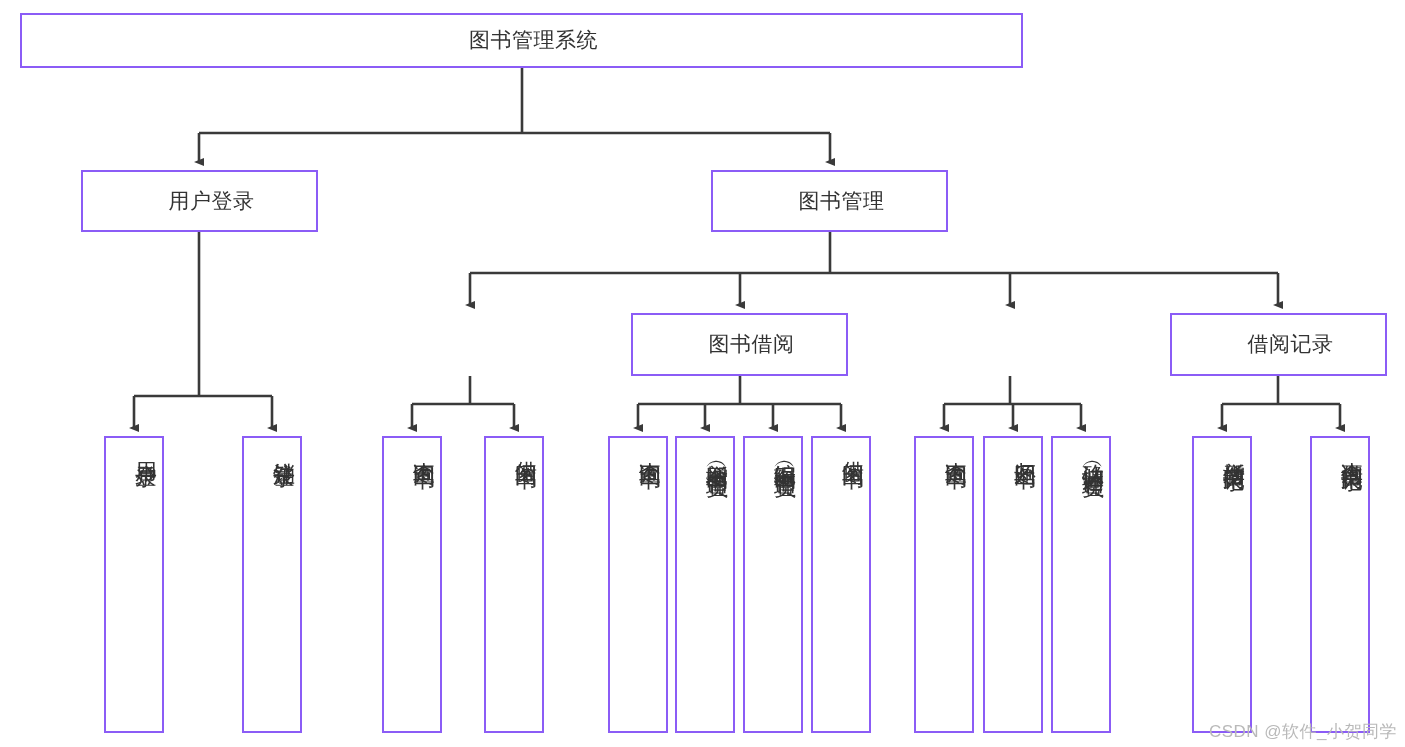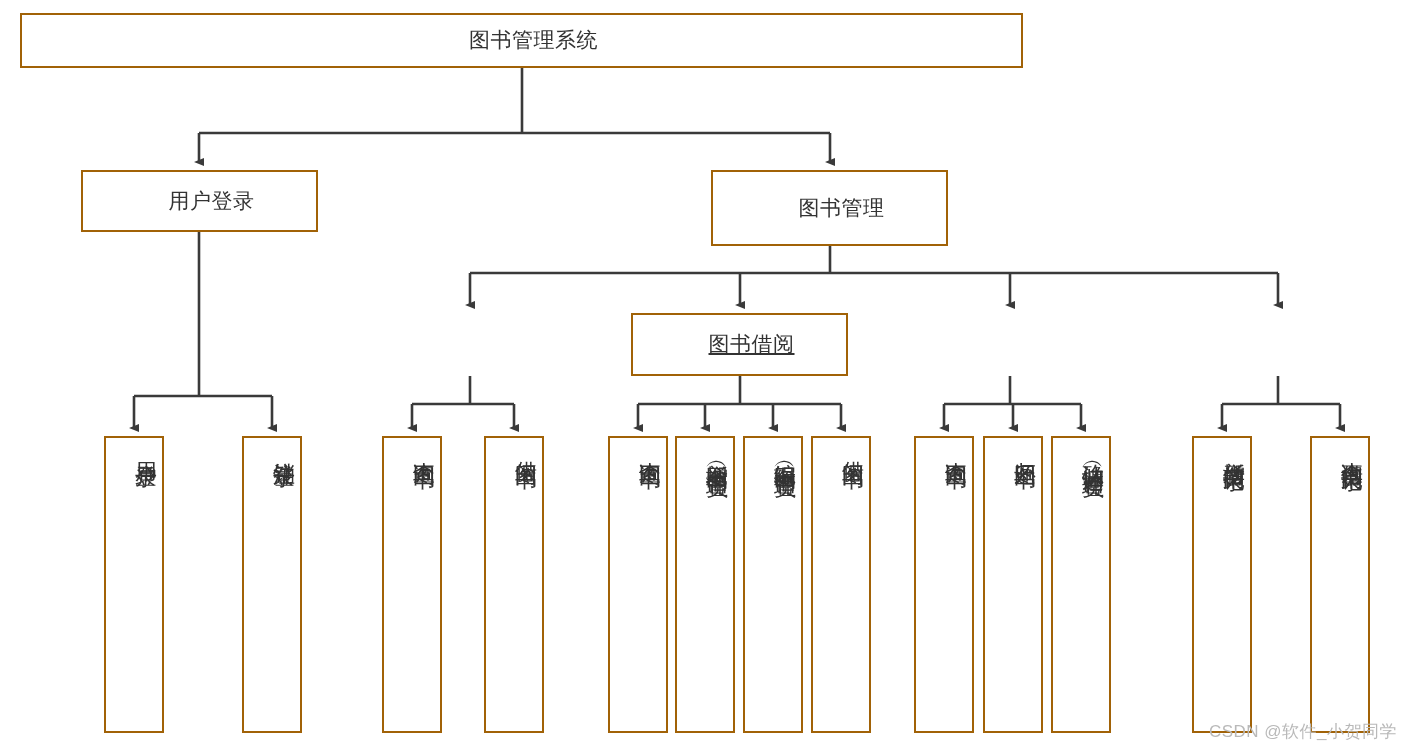--- a/index.html
+++ b/index.html
@@ -23,21 +23,21 @@
     left: 0;
     top: 0;
     width: 1405px;
     height: 747px;
     pointer-events: none;
   }
   .node {
     position: absolute;
     box-sizing: border-box;
     background: #ffffff;
-    border: 2px solid #a16207;
+    border: 2px solid #8b5cf6;
     display: flex;
     align-items: center;
     justify-content: center;
     color: #333333;
     z-index: 2;
     padding-left: 24px;
   }
   .node .label {
     display: block;
     text-align: center;
@@ -137,30 +137,33 @@
   </svg>
 
   <div class="node root" style="left:20px; top:13px; width:1003px; height:55px;">
     <span class="label">图书管理系统</span>
   </div>
 
   <div class="node horiz" style="left:81px; top:170px; width:237px; height:62px;">
     <span class="label">用户登录</span>
   </div>
 
-  <div class="node horiz" style="left:711px; top:170px; width:237px; height:76px;">
+  <div class="node horiz" style="left:711px; top:170px; width:237px; height:62px;">
     <span class="label">图书管理</span>
   </div>
 
 
-  <div class="node horiz" style="left:631px; top:313px; width:217px; height:63px;text-decoration:underline;">
+  <div class="node horiz" style="left:631px; top:313px; width:217px; height:63px;">
     <span class="label">图书借阅</span>
   </div>
 
 
+  <div class="node horiz" style="left:1170px; top:313px; width:217px; height:63px;">
+    <span class="label">借阅记录</span>
+  </div>
 
   <div class="node vert" style="left:104px; top:436px; width:60px; height:297px;">
     <span class="label">用户登录</span>
   </div>
 
   <div class="node vert" style="left:242px; top:436px; width:60px; height:297px;">
     <span class="label">注销登录</span>
   </div>
 
   <div class="node vert" style="left:382px; top:436px; width:60px; height:297px;">

